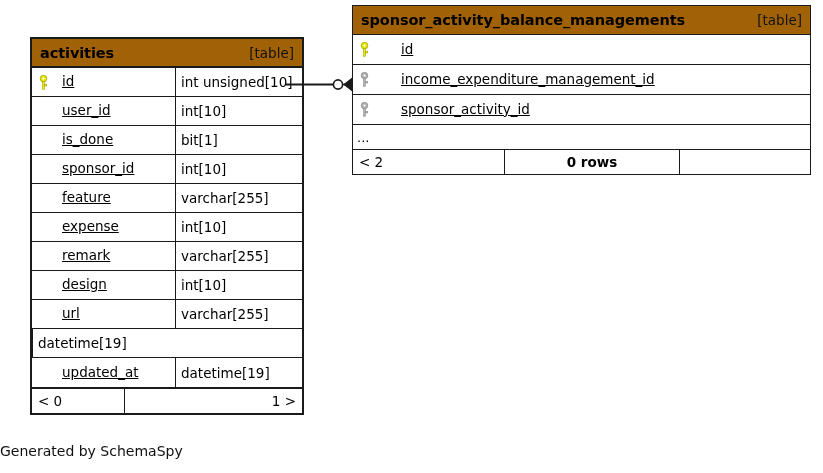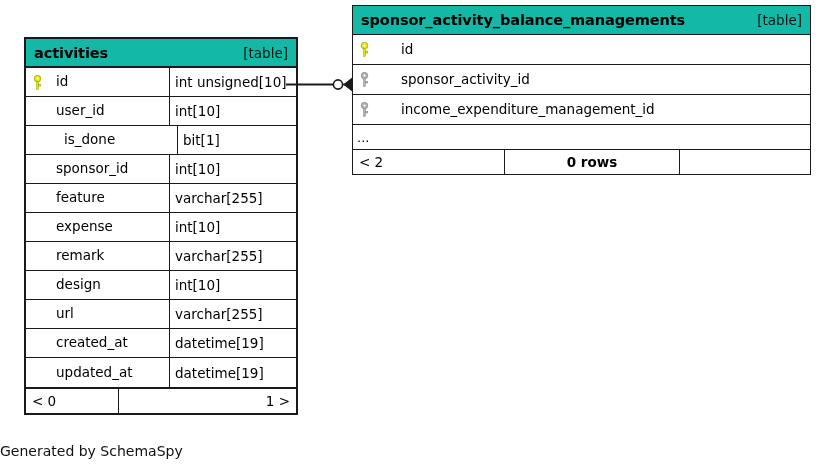--- a/index.html
+++ b/index.html
@@ -26,21 +26,21 @@
     position: absolute;
     background: #ffffff;
     border: 2px solid #1a1a1a;
     box-sizing: border-box;
   }
   .entity.thin {
     border-width: 1px;
   }
 
   .ent-header {
-    background: #14b8a6;
+    background: #a16207;
     border-bottom: 2px solid #1a1a1a;
     display: flex;
     align-items: center;
     justify-content: space-between;
     padding: 0 8px;
     box-sizing: border-box;
     height: 29px;
   }
   .ent-title {
     font-weight: bold;
@@ -93,21 +93,21 @@
     width: 24px;
     min-width: 24px;
     display: flex;
     align-items: center;
     justify-content: flex-start;
   }
   .key-slot.wide { width: 42px; min-width: 42px; }
 
   .key-icon { display: block; }
 
-  .col-label { line-height: 1; }
+  .col-label { line-height: 1; text-decoration: underline; }
 
   
   .ent-footer {
     display: flex;
     border-top: 2px solid #1a1a1a;
     box-sizing: border-box;
     height: 26px;
   }
   .foot-cell {
     display: flex;
@@ -135,21 +135,21 @@
     font-size: 14px;
     color: #111111;
     white-space: nowrap;
   }
 </style>
 </head>
 <body>
 
 <div class="canvas">
 
-  <div class="entity" style="left:24px; top:37px; width:274px;">
+  <div class="entity" style="left:30px; top:37px; width:274px;">
 
     <div class="ent-header">
       <span class="ent-title">activities</span>
       <span class="ent-tag">[table]</span>
     </div>
 
     <div class="ent-rows">
 
       <div class="ent-row">
         <div class="cell-name" style="width:143px; min-width:143px;">
@@ -168,21 +168,21 @@
 
       <div class="ent-row">
         <div class="cell-name" style="width:143px; min-width:143px;">
           <span class="key-slot"></span>
           <span class="col-label">user_id</span>
         </div>
         <div class="cell-type">int[10]</div>
       </div>
 
       <div class="ent-row">
-        <div class="cell-name" style="width:143px; min-width:143px;margin-left:8px;">
+        <div class="cell-name" style="width:143px; min-width:143px;">
           <span class="key-slot"></span>
           <span class="col-label">is_done</span>
         </div>
         <div class="cell-type">bit[1]</div>
       </div>
 
       <div class="ent-row">
         <div class="cell-name" style="width:143px; min-width:143px;">
           <span class="key-slot"></span>
           <span class="col-label">sponsor_id</span>
@@ -224,24 +224,20 @@
 
       <div class="ent-row">
         <div class="cell-name" style="width:143px; min-width:143px;">
           <span class="key-slot"></span>
           <span class="col-label">url</span>
         </div>
         <div class="cell-type">varchar[255]</div>
       </div>
 
       <div class="ent-row">
-        <div class="cell-name" style="width:143px; min-width:143px;">
-          <span class="key-slot"></span>
-          <span class="col-label">created_at</span>
-        </div>
         <div class="cell-type">datetime[19]</div>
       </div>
 
       <div class="ent-row">
         <div class="cell-name" style="width:143px; min-width:143px;">
           <span class="key-slot"></span>
           <span class="col-label">updated_at</span>
         </div>
         <div class="cell-type">datetime[19]</div>
       </div>
@@ -280,35 +276,35 @@
       <div class="ent-row" style="height:30px;">
         <div class="cell-name" style="flex:1 1 auto;">
           <span class="key-slot wide">
             <svg class="key-icon" width="11" height="15" viewBox="0 0 11 15" aria-hidden="true">
               <circle cx="5.5" cy="3.6" r="3.3" fill="#b0b0b0" stroke="#8a8a8a" stroke-width="0.7"></circle>
               <circle cx="5.5" cy="3.6" r="1.1" fill="#ffffff"></circle>
               <rect x="4.5" y="6.2" width="2" height="8.2" fill="#b0b0b0" stroke="#8a8a8a" stroke-width="0.5"></rect>
               <rect x="6.5" y="9.4" width="2.3" height="1.6" fill="#b0b0b0" stroke="#8a8a8a" stroke-width="0.5"></rect>
             </svg>
           </span>
-          <span class="col-label">sponsor_activity_id</span>
+          <span class="col-label">income_expenditure_management_id</span>
         </div>
       </div>
 
       <div class="ent-row" style="height:30px;">
         <div class="cell-name" style="flex:1 1 auto;">
           <span class="key-slot wide">
             <svg class="key-icon" width="11" height="15" viewBox="0 0 11 15" aria-hidden="true">
               <circle cx="5.5" cy="3.6" r="3.3" fill="#b0b0b0" stroke="#8a8a8a" stroke-width="0.7"></circle>
               <circle cx="5.5" cy="3.6" r="1.1" fill="#ffffff"></circle>
               <rect x="4.5" y="6.2" width="2" height="8.2" fill="#b0b0b0" stroke="#8a8a8a" stroke-width="0.5"></rect>
               <rect x="6.5" y="9.4" width="2.3" height="1.6" fill="#b0b0b0" stroke="#8a8a8a" stroke-width="0.5"></rect>
             </svg>
           </span>
-          <span class="col-label">income_expenditure_management_id</span>
+          <span class="col-label">sponsor_activity_id</span>
         </div>
       </div>
 
       <div class="ent-row" style="height:24px;">
         <div class="cell-name" style="flex:1 1 auto; padding-left:4px; font-size:13px;">...</div>
       </div>
 
     </div>
 
     <div class="ent-footer" style="border-top-width:1px; height:25px;">

